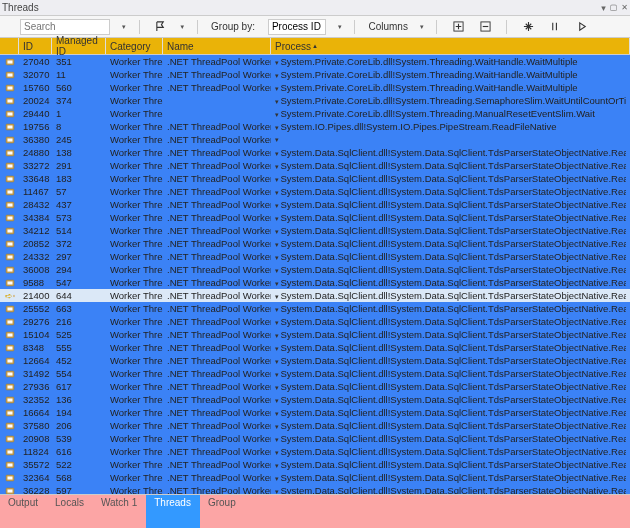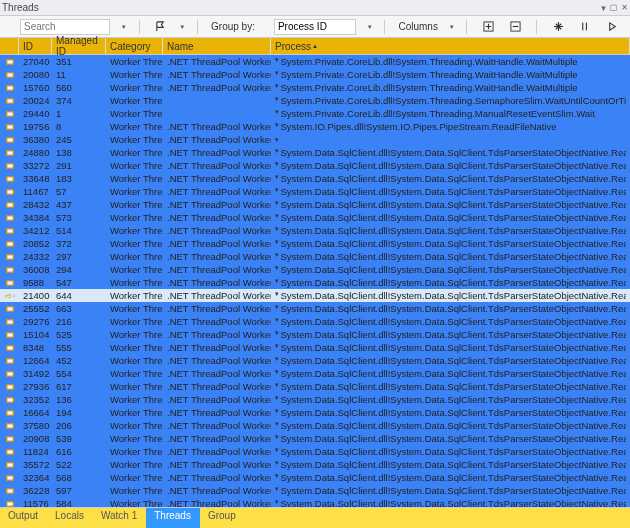--- a/index.html
+++ b/index.html
@@ -18,25 +18,25 @@
 .hdr .col{border-right:1px solid #ddd;padding:2px 4px;display:flex;align-items:center;cursor:pointer}
 .grid{flex:1;overflow:auto;background:#3b82f6}
 .row{display:flex;height:13px;align-items:center;color:#222}
 .row.sel{background:#dbe8f7}
 .row .cell{padding:0 4px;font-size:9.5px;white-space:nowrap;overflow:hidden;text-overflow:clip}
 .c-ic{width:19px;flex-shrink:0;display:flex;align-items:center;justify-content:center}
 .c-id{width:33px;flex-shrink:0}
 .c-mid{width:54px;flex-shrink:0}
 .c-cat{width:57px;flex-shrink:0}
 .c-name{width:108px;flex-shrink:0}
-.c-loc{flex:1;display:flex;align-items:flex-start;min-width:0}
+.c-loc{flex:1;display:flex;align-items:flex-end;min-width:0}
 .arrow{font-size:7px;color:#333;margin-right:2px;flex-shrink:0}
 .loc-text{white-space:nowrap;overflow:hidden}
 .gripv{width:3px;background:repeating-linear-gradient(180deg,#bbb,#bbb 1px,transparent 1px,transparent 2px);margin:2px 2px 2px 0}
-.tabs{display:flex;height:21px;background:#fde047;border-top:1px solid #ccc;font-size:10px}
+.tabs{display:flex;height:34px;background:#fca5a5;border-top:1px solid #ccc;font-size:10px}
 .tabs .tab{padding:2px 8px;cursor:pointer;color:#555;border-right:1px solid transparent}
 .tabs .tab.act{background:#3399ff;color:#fff}
 svg path{stroke:#333;stroke-width:1.2;fill:none}
 .thread-ic{width:10px;height:10px}
 .thread-ic .o{fill:#c8a050;stroke:#9a7a30;stroke-width:0.5}
 .thread-ic .i{fill:#fff;stroke:none}
 .sel-arrow{color:#d9a500;font-size:9px;margin-left:1px}
 </style>
 </head>
 <body>
@@ -56,21 +56,21 @@
   <span class="chev">▾</span>
   <div class="sep"></div>
   <span class="btn">
       <svg viewBox="0 0 12 12">
         <path d="M2 1v10M2 1h7l-2 3 2 3H2"></path>
       </svg>
     </span>
   <span class="chev">▾</span>
   <div class="sep"></div>
   <span>Group by:</span>
-  <input type="text" style="width: 82px; margin-left: 8px;" value="Process ID">
+  <input type="text" style="width: 58px; margin-left: 2px;" value="Process ID">
   <span class="chev">▾</span>
   <div class="sep"></div>
   <span>Columns</span>
   <span class="chev">▾</span>
   <div class="sep"></div>
   <span class="btn">
       <svg viewBox="0 0 12 12">
         <rect x="1" y="1" width="10" height="10" stroke="#333" stroke-width="1" fill="none"></rect>
         <path d="M3 6h6M6 3v6"></path>
       </svg>
@@ -128,21 +128,21 @@
         <span class="loc-text">System.Private.CoreLib.dll!System.Threading.WaitHandle.WaitMultiple</span>
       </div>
     </div>
     <div class="row">
       <div class="cell c-ic">
         <svg class="thread-ic" viewBox="0 0 10 10">
           <rect class="o" x="1" y="2" width="8" height="6" rx="1"></rect>
           <rect class="i" x="2.5" y="3.5" width="5" height="3"></rect>
         </svg>
       </div>
-      <div class="cell c-id">20080</div>
+      <div class="cell c-id">32070</div>
       <div class="cell c-mid">11</div>
       <div class="cell c-cat">Worker Thread</div>
       <div class="cell c-name">.NET ThreadPool Worker</div>
       <div class="cell c-loc">
         <span class="arrow">▾</span>
         <span class="loc-text">System.Private.CoreLib.dll!System.Threading.WaitHandle.WaitMultiple</span>
       </div>
     </div>
     <div class="row">
       <div class="cell c-ic">

